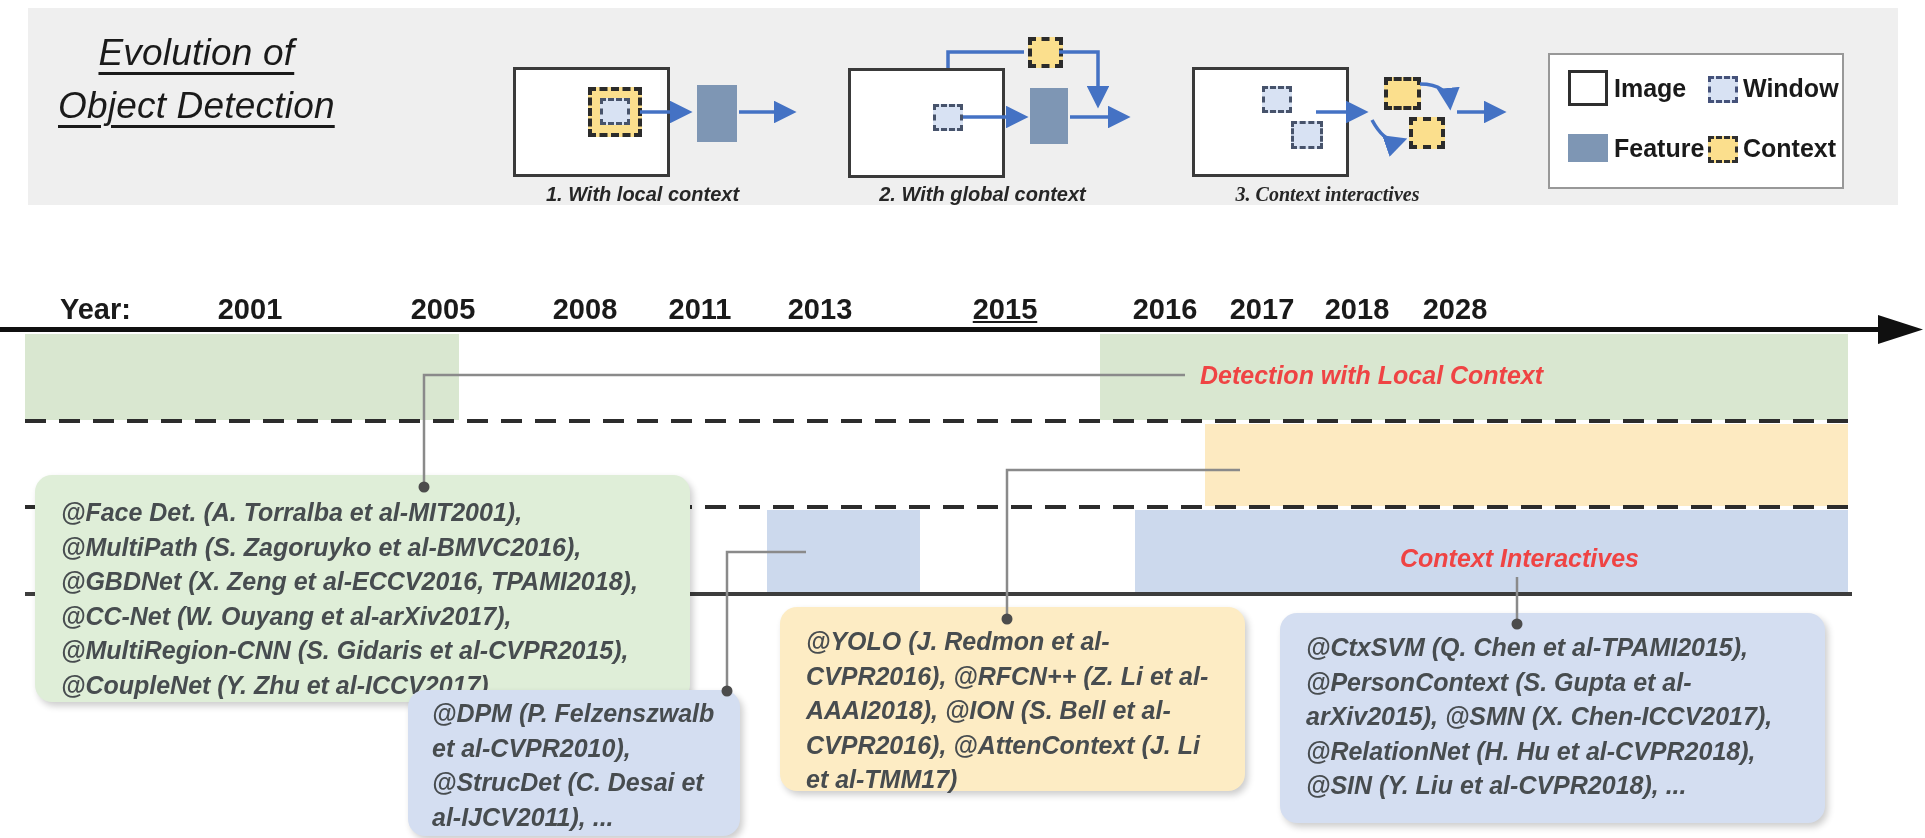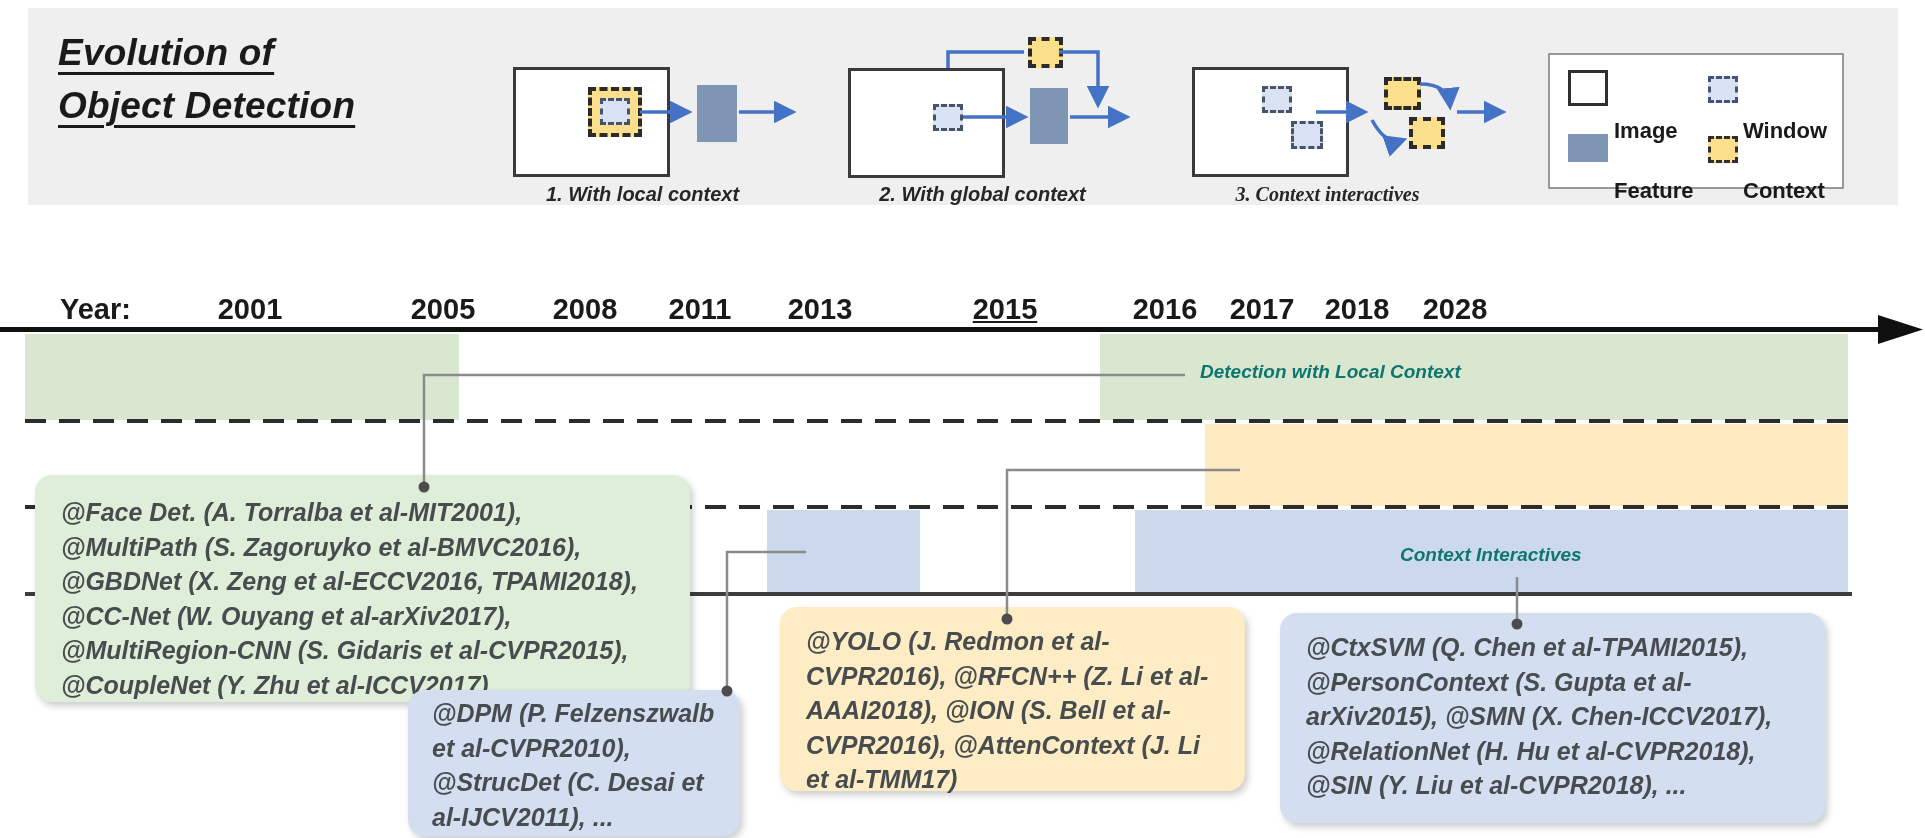--- a/index.html
+++ b/index.html
@@ -5,49 +5,49 @@
   html,body{margin:0;padding:0;background:#ffffff;}
   #canvas{
     position:relative; width:1925px; height:838px; overflow:hidden;
     background:#ffffff;
     font-family:"Liberation Sans", sans-serif;
   }
   .abs{position:absolute;}
 
   
   .header-strip{left:28px; top:8px; width:1870px; height:197px; background:var(--header_bg); z-index:1;}
-  .figure-title{left:58px; top:26px; z-index:2; font-size:37px; font-weight:bold; font-style:italic;
-    color:var(--text_dark); line-height:53px; letter-spacing:0.2px;}
+  .figure-title{left:58px; top:26px; z-index:2; font-size:37px; font-weight:normal; font-style:italic;
+    color:var(--text_dark); line-height:53px; letter-spacing:0.2px;text-align:center;}
   .figure-title div{text-decoration:underline; text-decoration-thickness:3px; text-underline-offset:7px;}
 
   .img-rect{background:#ffffff; border:3px solid #3a3a3a; z-index:2;}
   .ctx-square{background:var(--context_fill); border:4px dashed #2b2b2b; z-index:3;}
   .win-square{background:var(--window_fill); border:3px dashed #47536b; z-index:4;}
   .feature-rect{background:var(--feature_fill); z-index:2;}
   .diagram-caption{z-index:2; font-size:20px; font-weight:bold; font-style:italic; color:#262626; text-align:center;}
 
   
   .legend-box{left:1548px; top:53px; width:292px; height:132px; background:#ffffff; border:2px solid #989898; z-index:2;}
-  .legend-label{z-index:3; font-size:22px; font-weight:bold; color:var(--text_dark);margin-top:44px;}
+  .legend-label{z-index:3; font-size:25px; font-weight:bold; color:var(--text_dark);}
   .legend-swatch-image{left:1568px; top:70px; width:34px; height:30px; background:#ffffff; border:3px solid #2f2f2f; z-index:3;}
   .legend-swatch-window{left:1708px; top:76px; width:24px; height:21px; background:var(--window_fill); border:3px dashed #45527a; z-index:3;}
   .legend-swatch-feature{left:1568px; top:134px; width:40px; height:28px; background:var(--feature_fill); z-index:3;}
   .legend-swatch-context{left:1708px; top:136px; width:24px; height:21px; background:var(--context_fill); border:3px dashed #2f2f2f; z-index:3;}
 
   
   .year-label{top:293px; transform:translateX(-50%); font-size:29px; font-weight:bold; color:var(--text_dark); z-index:2; white-space:nowrap;}
   .year-axis-label{left:60px; top:293px; font-size:29px; font-weight:bold; color:var(--text_dark); z-index:2;}
   .axis-line{left:0; top:327px; width:1884px; height:5px; background:#101010; z-index:1;}
 
   
   .band{z-index:1;}
   .band-green{background:var(--band_green);}
   .band-yellow{background:var(--band_yellow);}
   .band-blue{background:var(--band_blue);}
-  .row-label{z-index:2; font-size:19px; font-weight:bold; font-style:italic; color:#0f766e; white-space:nowrap;}
+  .row-label{z-index:2; font-size:25px; font-weight:bold; font-style:italic; color:#ef4444; white-space:nowrap;}
   .dashed-line{height:4px; background:repeating-linear-gradient(90deg,#2c2c2c 0 21px,transparent 21px 34px); z-index:1;}
   .solid-line{left:25px; top:592px; width:1827px; height:4px; background:#3d3d3d; z-index:1;}
 
   
   .ref-box{z-index:2; border-radius:17px; box-shadow:3px 4px 7px rgba(0,0,0,0.20);
     font-size:25px; font-style:italic; font-weight:600; color:var(--box_text); line-height:1.38;
     box-sizing:border-box;}
   .ref-box p{margin:0;}
   .box-green{left:35px;  top:475px; width:655px; height:227px; background:var(--box_green);  padding:20px 26px;}
   .box-dpm{  left:408px; top:690px; width:332px; height:146px; background:var(--box_blue);   padding:6px 24px;}

